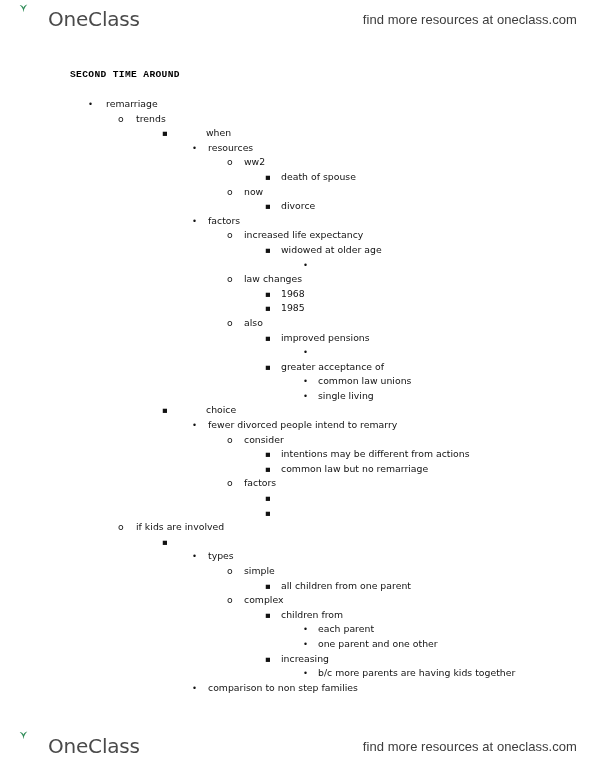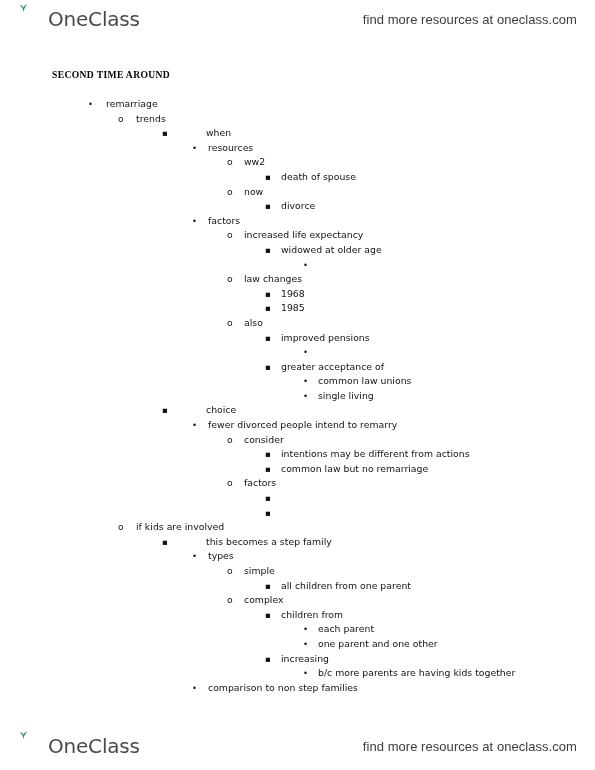--- a/index.html
+++ b/index.html
@@ -65,23 +65,23 @@
     font-family: Liberation Sans, sans-serif;
     font-size: 13px;
     color: #3c3c3c;
     letter-spacing: 0.05px;
     white-space: nowrap;
   }
 
   
   .doc-title {
     position: absolute;
-    left: 52px;
+    left: 70px;
     top: 69px;
-    font-family: Liberation Serif, serif;
+    font-family: Liberation Mono, monospace;
     font-size: 9.6px;
     font-weight: 700;
     letter-spacing: 0.35px;
     color: #000000;
     white-space: nowrap;
   }
 
   .outline {
     position: absolute;
     left: 0;
@@ -256,21 +256,20 @@
       </li>
       <li class="outline-item lv6">
         <span class="bullet square">▪</span>
       </li>
       <li class="outline-item lv2">
         <span class="bullet circle">o</span>
         <span class="item-text">if kids are involved</span>
       </li>
       <li class="outline-item lv3">
         <span class="bullet square">▪</span>
-        <span class="item-text">this becomes a step family</span>
       </li>
       <li class="outline-item lv4">
         <span class="bullet disc">•</span>
         <span class="item-text">types</span>
       </li>
       <li class="outline-item lv5">
         <span class="bullet circle">o</span>
         <span class="item-text">simple</span>
       </li>
       <li class="outline-item lv6">

